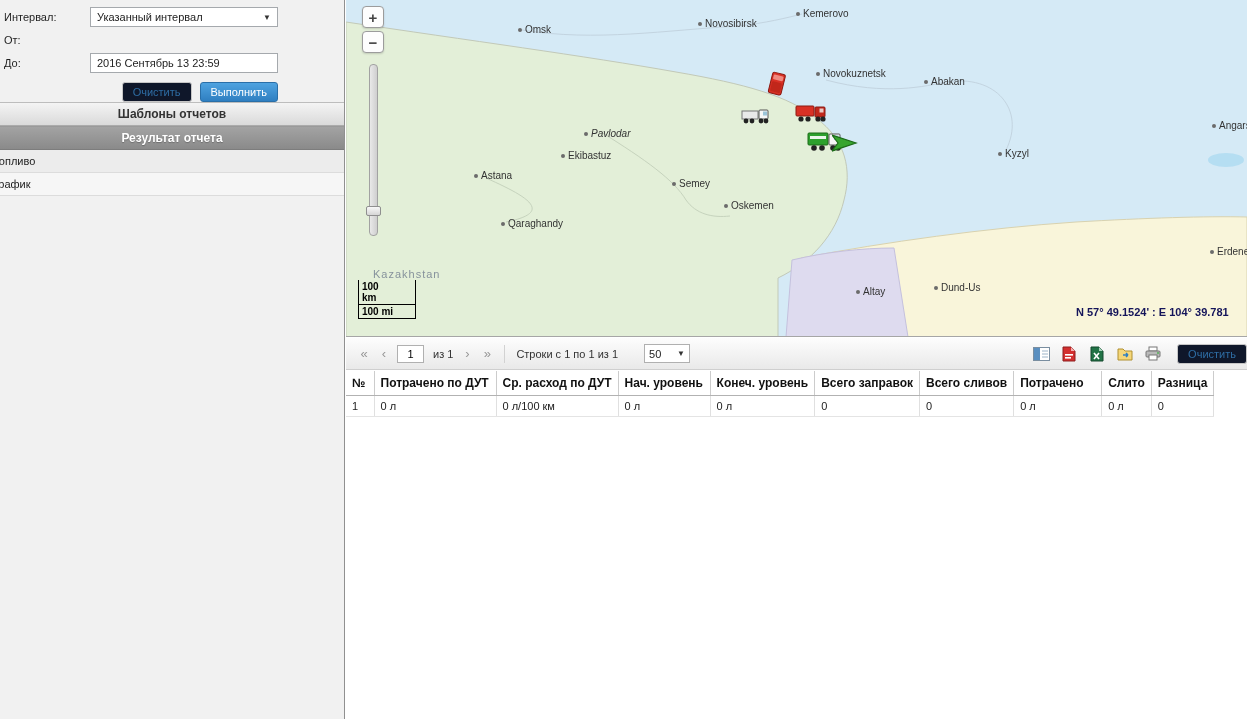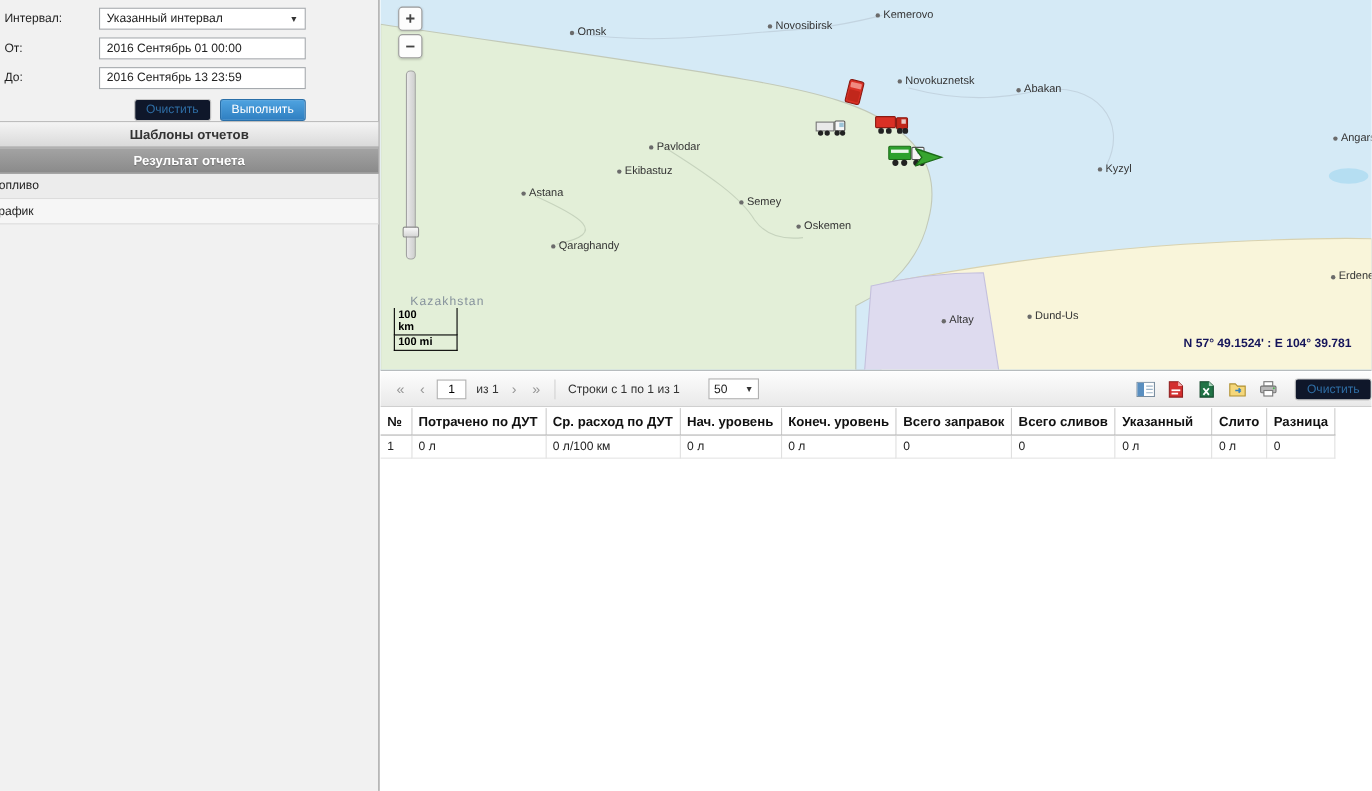--- a/index.html
+++ b/index.html
@@ -140,21 +140,20 @@
   <div class="panel-form">
     <div class="form-row">
       <label>Интервал:</label>
       <div class="select-box">
         <span>Указанный интервал</span>
         <span class="arrow">▼</span>
       </div>
     </div>
     <div class="form-row">
       <label>От:</label>
-      <input class="text-input" type="text" value="2016 Сентябрь 01 00:00" style="">
     </div>
     <div class="form-row">
       <label>До:</label>
       <input class="text-input" type="text" value="2016 Сентябрь 13 23:59" style="">
     </div>
     <div class="btn-row">
       <button class="btn-flat">Очистить</button>
       <button class="btn-primary">Выполнить</button>
     </div>
   </div>
@@ -199,21 +198,21 @@
         <span>Kemerovo</span>
       </div>
       <div class="city" style="left: 470px; top: 68px;">
         <span class="dot"></span>
         <span>Novokuznetsk</span>
       </div>
       <div class="city" style="left: 578px; top: 76px;">
         <span class="dot"></span>
         <span>Abakan</span>
       </div>
-      <div class="city" style="left: 244px; top: 128px;">
+      <div class="city" style="left: 238px; top: 128px; font-style: italic;">
         <span class="dot"></span>
         <span>Pavlodar</span>
       </div>
       <div class="city" style="left: 215px; top: 150px;">
         <span class="dot"></span>
         <span>Ekibastuz</span>
       </div>
       <div class="city" style="left: 128px; top: 170px;">
         <span class="dot"></span>
         <span>Astana</span>
@@ -368,21 +367,21 @@
 <table class="report-table">
   <thead>
     <tr>
         <th>№</th>
         <th>Потрачено по ДУТ</th>
         <th>Ср. расход по ДУТ</th>
         <th>Нач. уровень</th>
         <th>Конеч. уровень</th>
         <th>Всего заправок</th>
         <th>Всего сливов</th>
-        <th>Указанный</th>
+        <th>Потрачено</th>
         <th>Слито</th>
         <th>Разница</th>
       </tr>
   </thead>
   <tbody>
       <tr>
         <td>1</td>
         <td>0 л</td>
         <td>0 л/100 км</td>
         <td>0 л</td>

